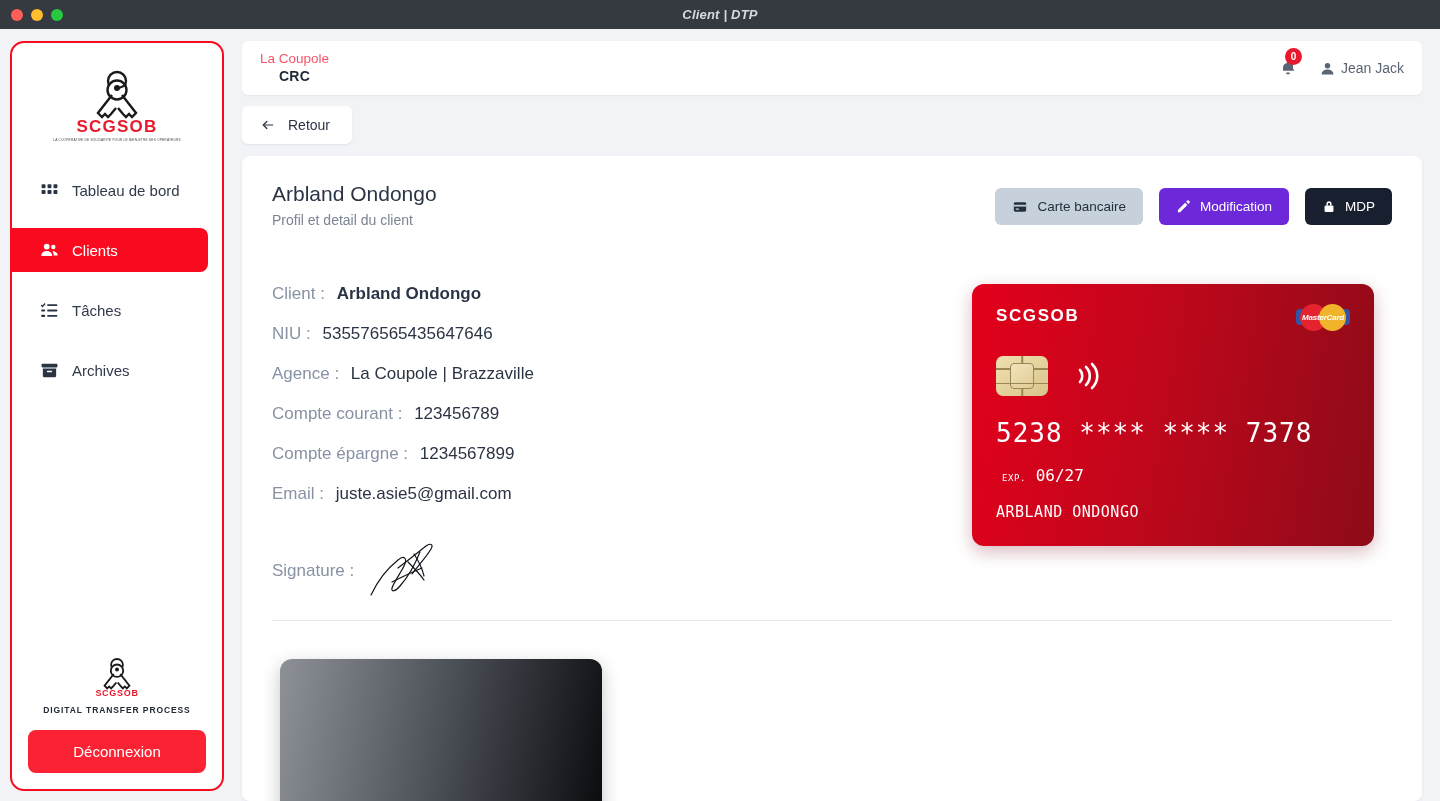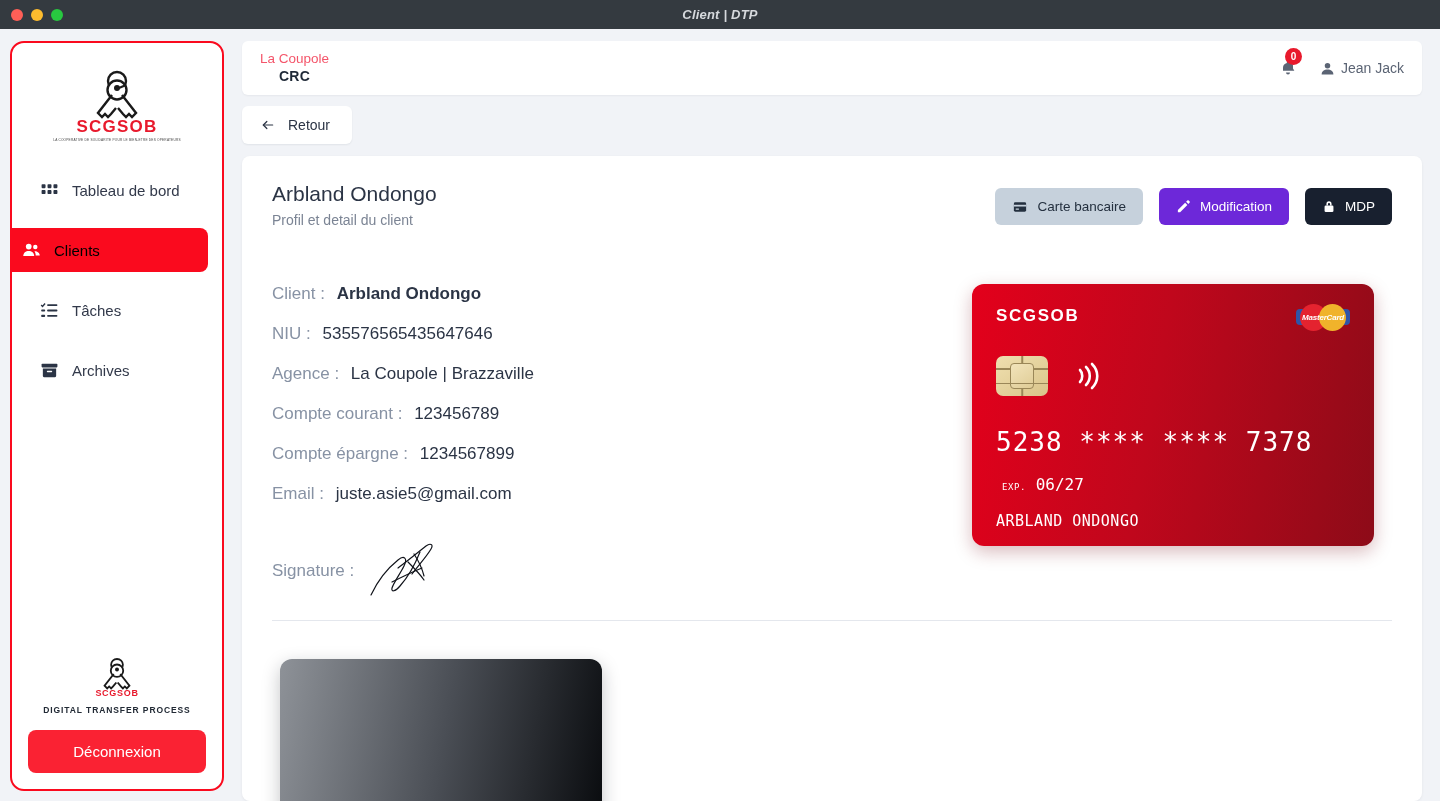--- a/index.html
+++ b/index.html
@@ -62,22 +62,22 @@
   .nav-item {
     display: flex; align-items: center; gap: 13px;
     height: 44px;
     margin: 0 14px 16px 0;
     padding-left: 28px;
     border-radius: 0 8px 8px 0;
     font-size: 15px; color: #32394a;
     cursor: pointer;
   }
   .nav-item.active {
-    background: #fa0a1e; color: #000000; font-weight: 400;
-    margin-left: -2px; padding-left: 12px;
+    background: #fa0a1e; color: #ffffff; font-weight: 400;
+    margin-left: -2px; padding-left: 30px;
   }
   .nav-item .ico { width: 19px; height: 19px; flex: 0 0 19px; display: block; }
   .nav-item.active .ico { fill: #ffffff; }
   .nav-item .ico { fill: #2b3445; }
 
   .sidebar-footer { margin-top: auto; padding: 0 16px; text-align: center; }
   .footer-logo-word {
     font-size: 9px; font-weight: bold; color: #e8192c;
     letter-spacing: .7px; margin-top: -3px;
   }
@@ -214,21 +214,21 @@
   .chip-mid {
     position: absolute; left: 50%; top: 0; width: 1.5px; height: 7px;
     background: #9a8758; transform: translateX(-50%);
   }
   .chip-mid2 {
     position: absolute; left: 50%; bottom: 0; width: 1.5px; height: 7px;
     background: #9a8758; transform: translateX(-50%);
   }
 
   .bc-number {
-    margin-top: 31px;
+    margin-top: 22px;
     font-family: "DejaVu Sans Mono", monospace;
     font-size: 26px; letter-spacing: 1px;
   }
   .bc-exp { margin-top: 18px; font-family: "DejaVu Sans Mono", monospace; font-size: 16px; }
   .bc-exp .lbl { font-size: 9px; letter-spacing: .6px; padding-left: 6px; }
   .bc-name {
     margin-top: 18px;
     font-family: "DejaVu Sans Mono", monospace;
     font-size: 15px; letter-spacing: .5px;
   }

